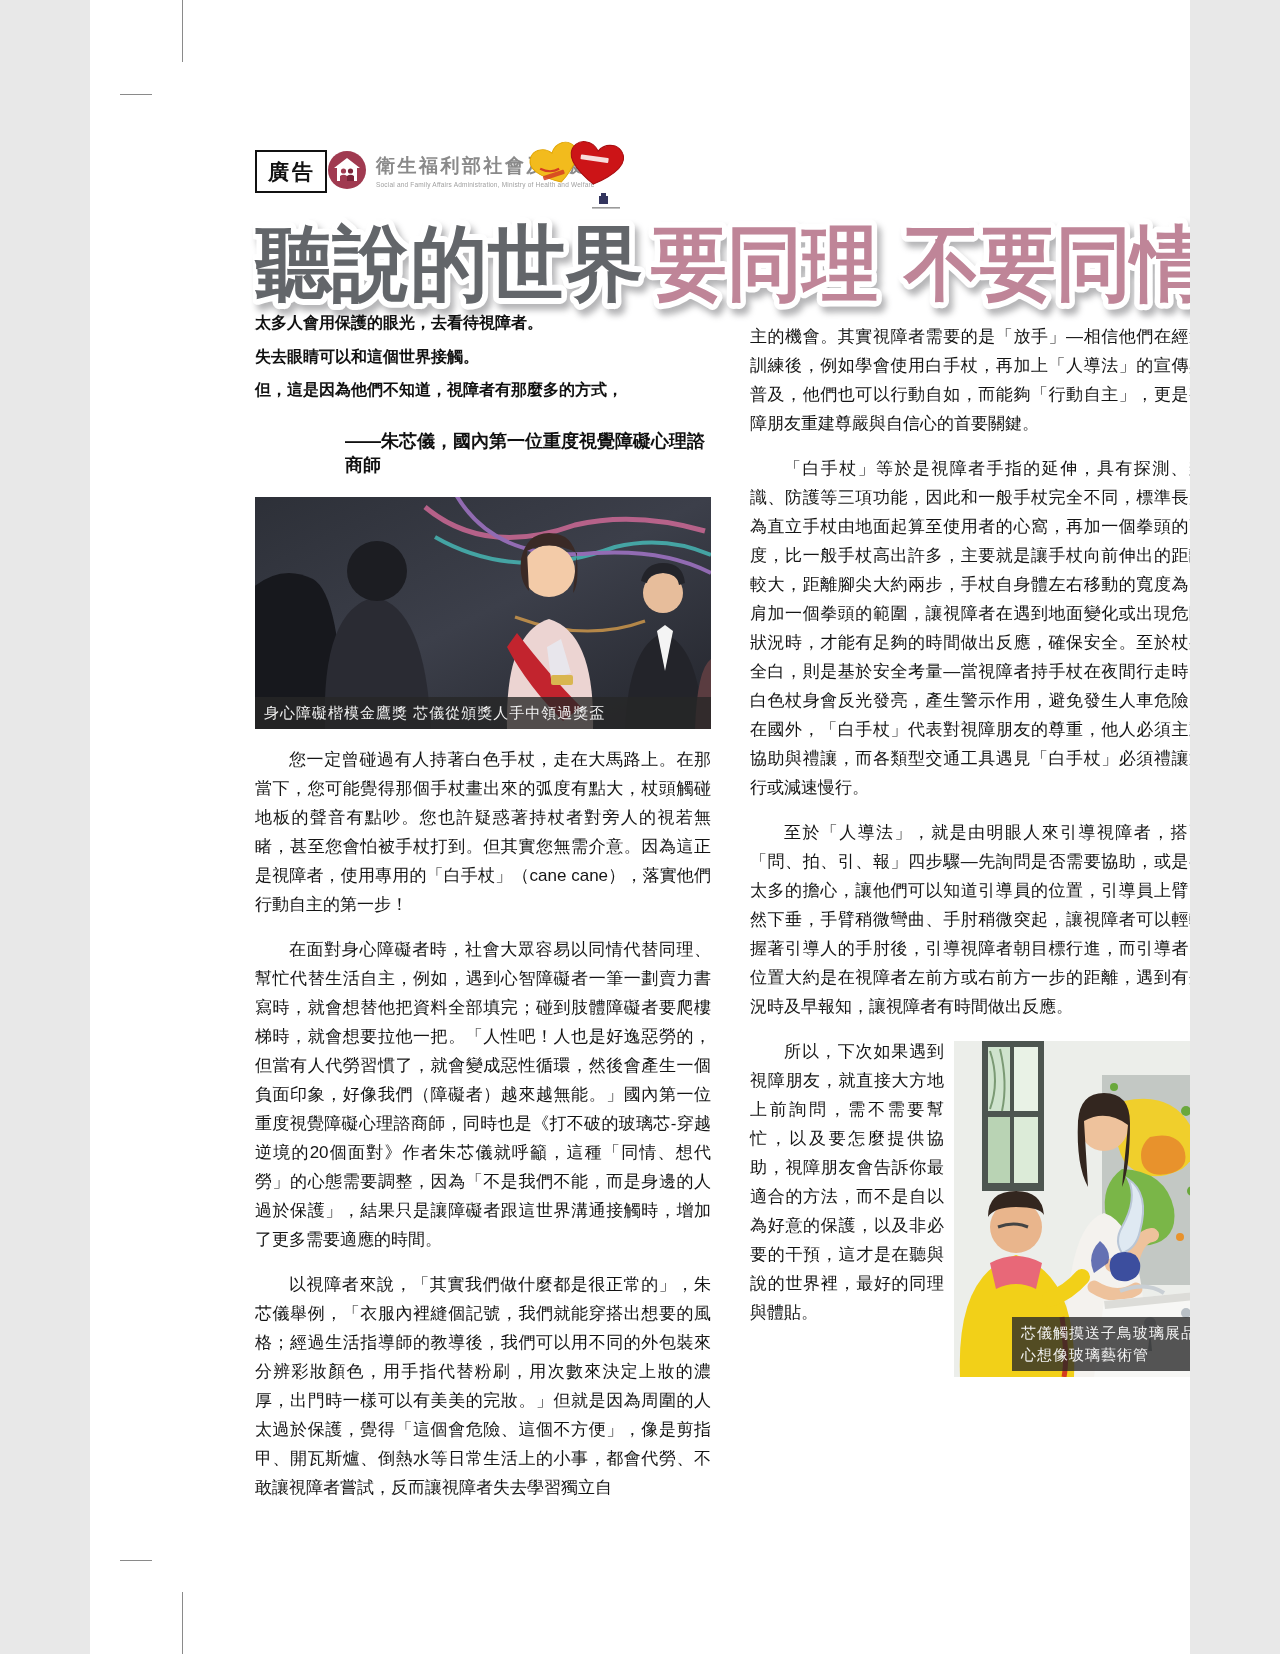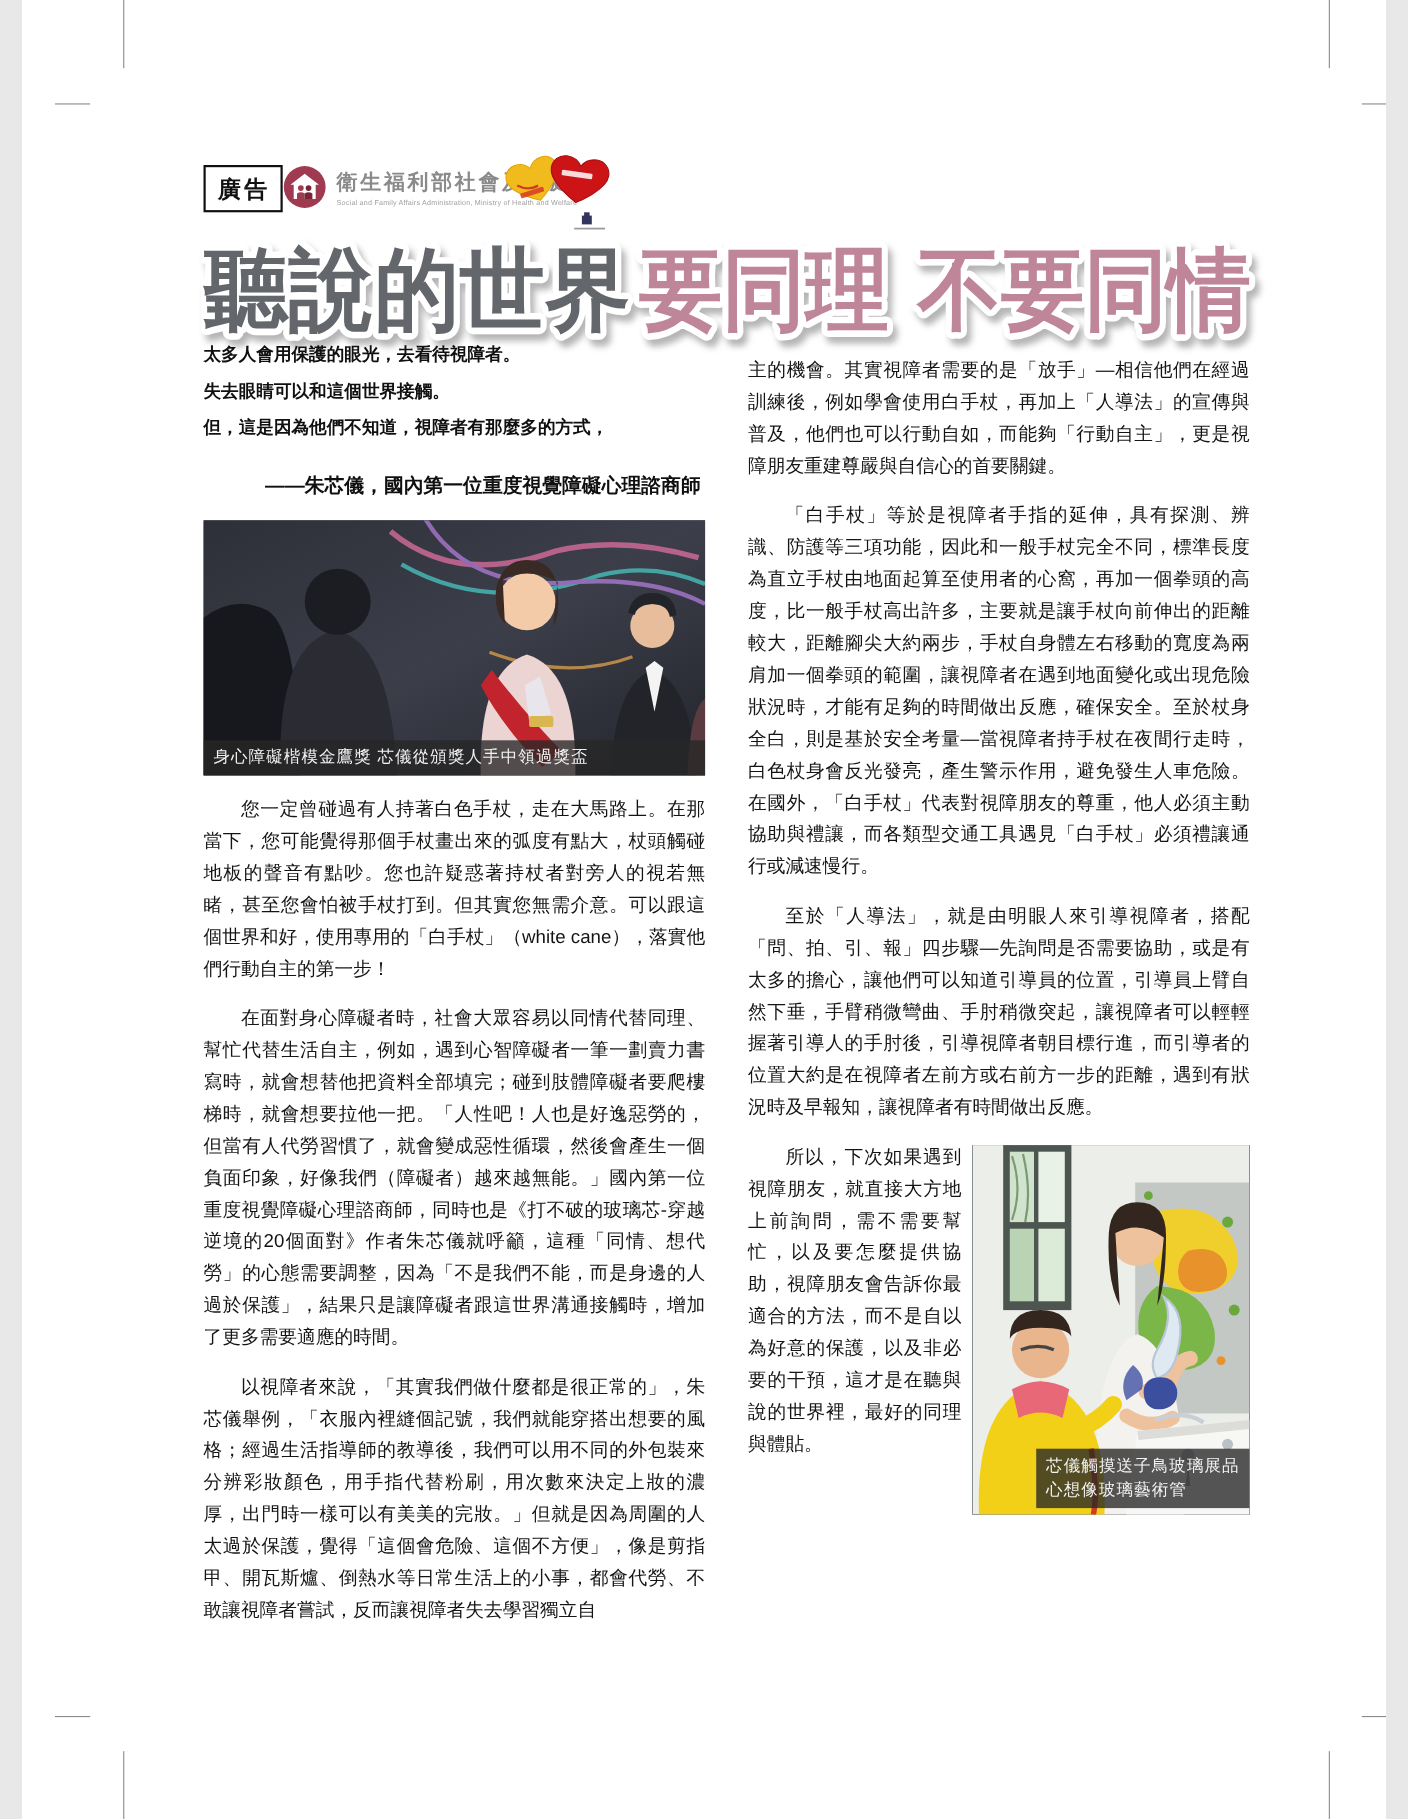--- a/index.html
+++ b/index.html
@@ -1,17 +1,17 @@
 <!DOCTYPE html>
 <html><head>
 <meta charset="utf-8">
 <style>
   html,body{margin:0;padding:0;background:#e8e8e8;}
   .page{
-    position:relative;width:1240px;height:1654px;margin:0 auto;
+    position:relative;width:1100px;height:1654px;margin:0 auto;
     background:#ffffff;overflow:hidden;
     font-family:"Liberation Sans","DejaVu Sans",sans-serif;color:#141414;
   }
   
   .crop{position:absolute;background:#8a8a8a;}
   .crop.v{width:1px;height:62px;}
   .crop.h{width:32px;height:1px;}
   
   .header{position:absolute;left:165px;top:146px;width:950px;height:70px;}
   .ad-box{
@@ -25,21 +25,21 @@
   .gov-en{font-size:6.5px;color:#a0a0a0;margin-top:2px;letter-spacing:.2px;}
   .hearts{position:absolute;left:258px;top:-8px;width:120px;height:78px;}
   
   .title-wrap{position:absolute;left:163px;top:200px;width:960px;height:116px;}
   .title-wrap svg{filter:drop-shadow(4px 6px 3px rgba(90,90,95,.45));}
   
   .col{position:absolute;top:306px;width:456px;}
   .col-left{left:165px;}
   .col-right{left:660px;}
   .intro-line{font-size:16px;line-height:33.5px;font-weight:bold;color:#101010;}
-  .byline{font-size:18px;font-weight:bold;margin:22px 0 20px 56px;color:#101010;}
+  .byline{font-size:18px;font-weight:bold;margin:22px 0 20px 90px;color:#101010;}
   .para{font-size:17px;line-height:29px;text-align:justify;margin:16px 0 13px 0;}
   .para.indent{text-indent:2em;}
   
   .photo{position:relative;overflow:hidden;background:#0f172a;}
   .photo-award{width:456px;height:232px;margin:4px 0 16px 0;}
   .photo-glass{float:right;width:252px;height:336px;margin:4px 0 6px 10px;}
   .photo svg{display:block;}
   .caption{
     position:absolute;background:rgba(38,38,38,.78);color:#f2f2f2;
     font-size:15px;line-height:22px;padding:5px 9px;letter-spacing:1px;
@@ -147,21 +147,21 @@
 
         <path d="M-4 232 L-4 92 q30 -26 62 -10 q28 16 30 150 Z" fill="#17181d"></path>
         <path d="M70 232 q-4 -120 50 -132 q50 10 56 132 Z" fill="#2a2b33"></path>
         <circle cx="122" cy="74" r="30" fill="#1c1d22"></circle>
 
         <path d="M440 232 q2 -60 16 -70 l0 70 Z" fill="#5a3c40"></path>
       </svg>
       <div class="caption caption-award">身心障礙楷模金鷹獎 芯儀從頒獎人手中領過獎盃</div>
     </div>
 
-    <p class="para indent">您一定曾碰過有人持著白色手杖，走在大馬路上。在那當下，您可能覺得那個手杖畫出來的弧度有點大，杖頭觸碰地板的聲音有點吵。您也許疑惑著持杖者對旁人的視若無睹，甚至您會怕被手杖打到。但其實您無需介意。可以跟這個世界和好，使用專用的「白手杖」（white cane），落實他們行動自主的第一步！</p>
+    <p class="para indent">您一定曾碰過有人持著白色手杖，走在大馬路上。在那當下，您可能覺得那個手杖畫出來的弧度有點大，杖頭觸碰地板的聲音有點吵。您也許疑惑著持杖者對旁人的視若無睹，甚至您會怕被手杖打到。但其實您無需介意。因為這正是視障者，使用專用的「白手杖」（cane cane），落實他們行動自主的第一步！</p>
     <p class="para indent">在面對身心障礙者時，社會大眾容易以同情代替同理、幫忙代替生活自主，例如，遇到心智障礙者一筆一劃賣力書寫時，就會想替他把資料全部填完；碰到肢體障礙者要爬樓梯時，就會想要拉他一把。「人性吧！人也是好逸惡勞的，但當有人代勞習慣了，就會變成惡性循環，然後會產生一個負面印象，好像我們（障礙者）越來越無能。」國內第一位重度視覺障礙心理諮商師，同時也是《打不破的玻璃芯-穿越逆境的20個面對》作者朱芯儀就呼籲，這種「同情、想代勞」的心態需要調整，因為「不是我們不能，而是身邊的人過於保護」，結果只是讓障礙者跟這世界溝通接觸時，增加了更多需要適應的時間。</p>
     <p class="para indent">以視障者來說，「其實我們做什麼都是很正常的」，朱芯儀舉例，「衣服內裡縫個記號，我們就能穿搭出想要的風格；經過生活指導師的教導後，我們可以用不同的外包裝來分辨彩妝顏色，用手指代替粉刷，用次數來決定上妝的濃厚，出門時一樣可以有美美的完妝。」但就是因為周圍的人太過於保護，覺得「這個會危險、這個不方便」，像是剪指甲、開瓦斯爐、倒熱水等日常生活上的小事，都會代勞、不敢讓視障者嘗試，反而讓視障者失去學習獨立自</p>
   </div>
 
   <div class="col col-right">
     <p class="para">主的機會。其實視障者需要的是「放手」—相信他們在經過訓練後，例如學會使用白手杖，再加上「人導法」的宣傳與普及，他們也可以行動自如，而能夠「行動自主」，更是視障朋友重建尊嚴與自信心的首要關鍵。</p>
     <p class="para indent">「白手杖」等於是視障者手指的延伸，具有探測、辨識、防護等三項功能，因此和一般手杖完全不同，標準長度為直立手杖由地面起算至使用者的心窩，再加一個拳頭的高度，比一般手杖高出許多，主要就是讓手杖向前伸出的距離較大，距離腳尖大約兩步，手杖自身體左右移動的寬度為兩肩加一個拳頭的範圍，讓視障者在遇到地面變化或出現危險狀況時，才能有足夠的時間做出反應，確保安全。至於杖身全白，則是基於安全考量—當視障者持手杖在夜間行走時，白色杖身會反光發亮，產生警示作用，避免發生人車危險。在國外，「白手杖」代表對視障朋友的尊重，他人必須主動協助與禮讓，而各類型交通工具遇見「白手杖」必須禮讓通行或減速慢行。</p>
     <p class="para indent">至於「人導法」，就是由明眼人來引導視障者，搭配「問、拍、引、報」四步驟—先詢問是否需要協助，或是有太多的擔心，讓他們可以知道引導員的位置，引導員上臂自然下垂，手臂稍微彎曲、手肘稍微突起，讓視障者可以輕輕握著引導人的手肘後，引導視障者朝目標行進，而引導者的位置大約是在視障者左前方或右前方一步的距離，遇到有狀況時及早報知，讓視障者有時間做出反應。</p>
 
     <div>

